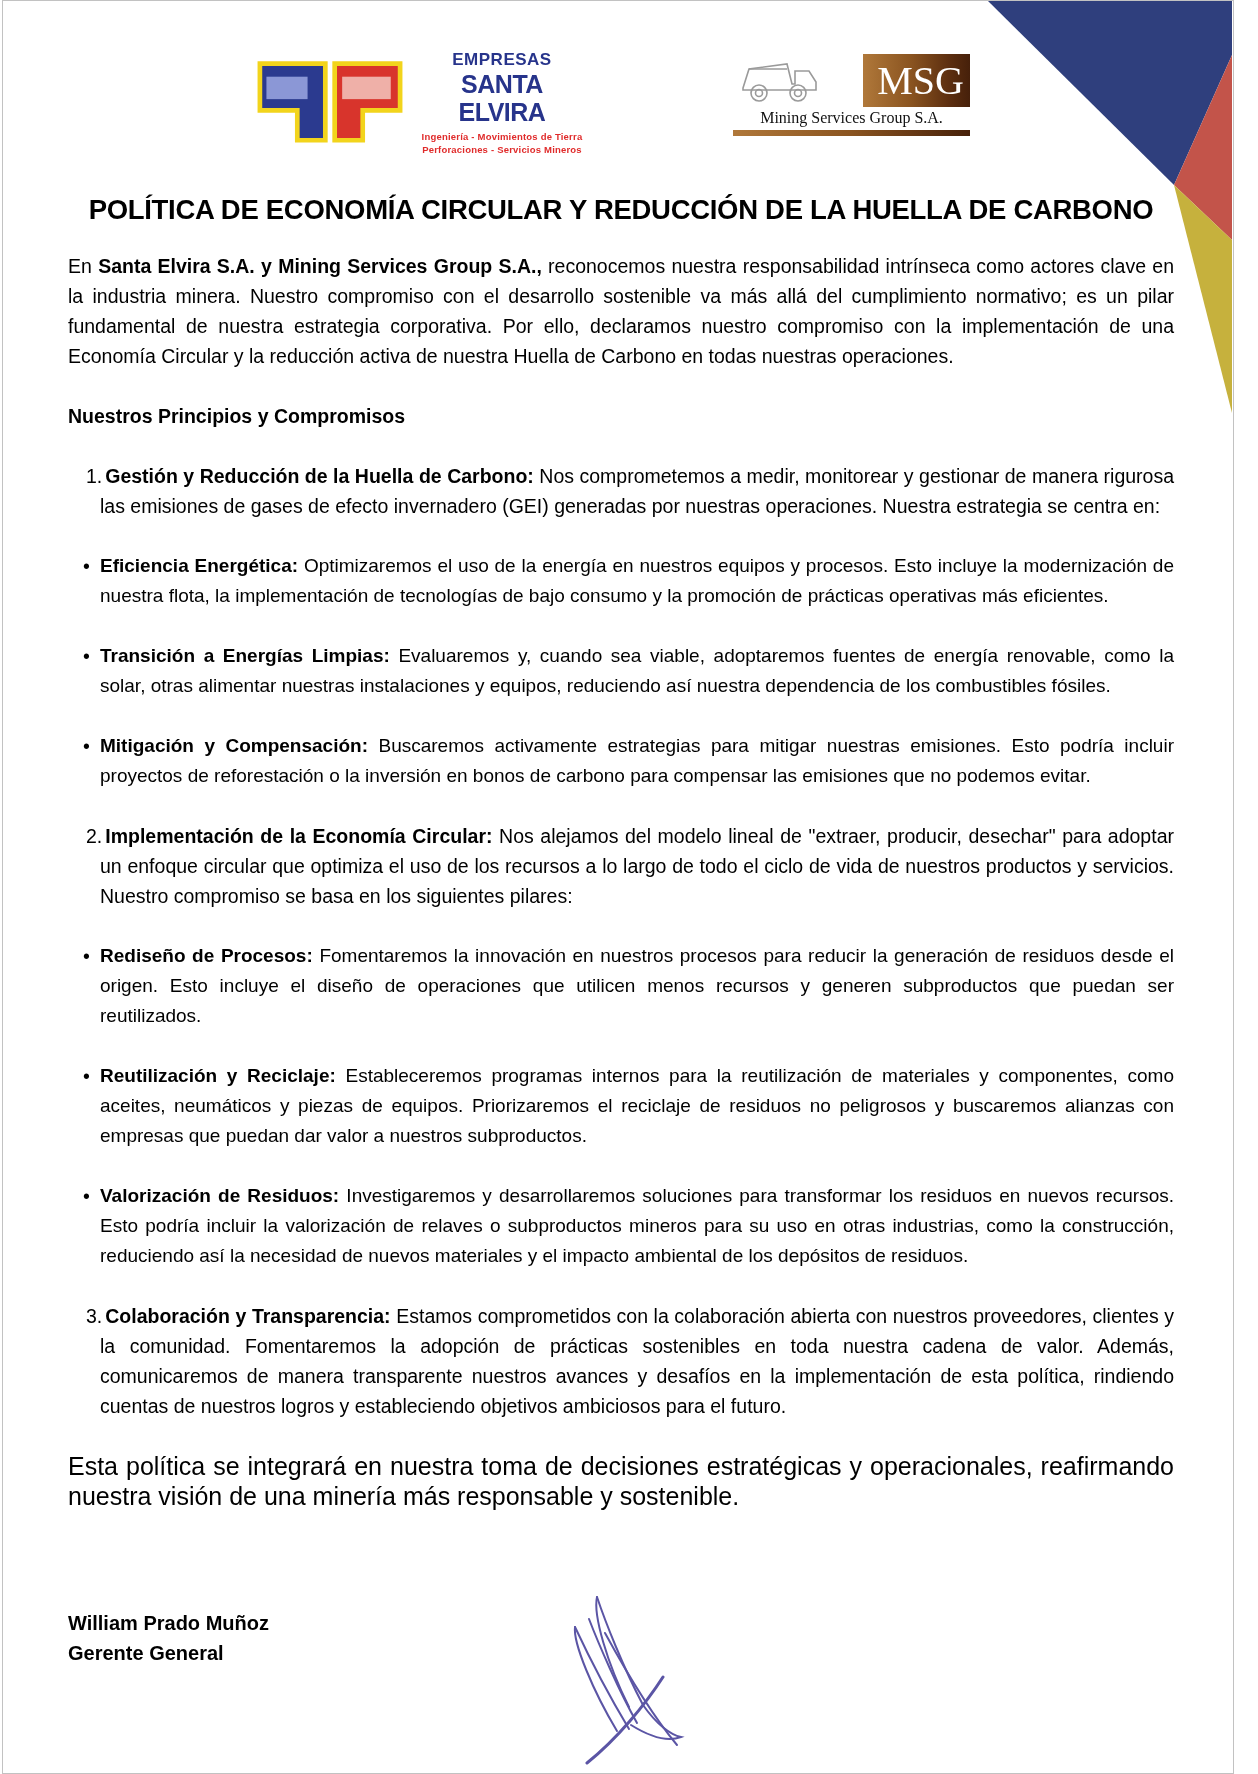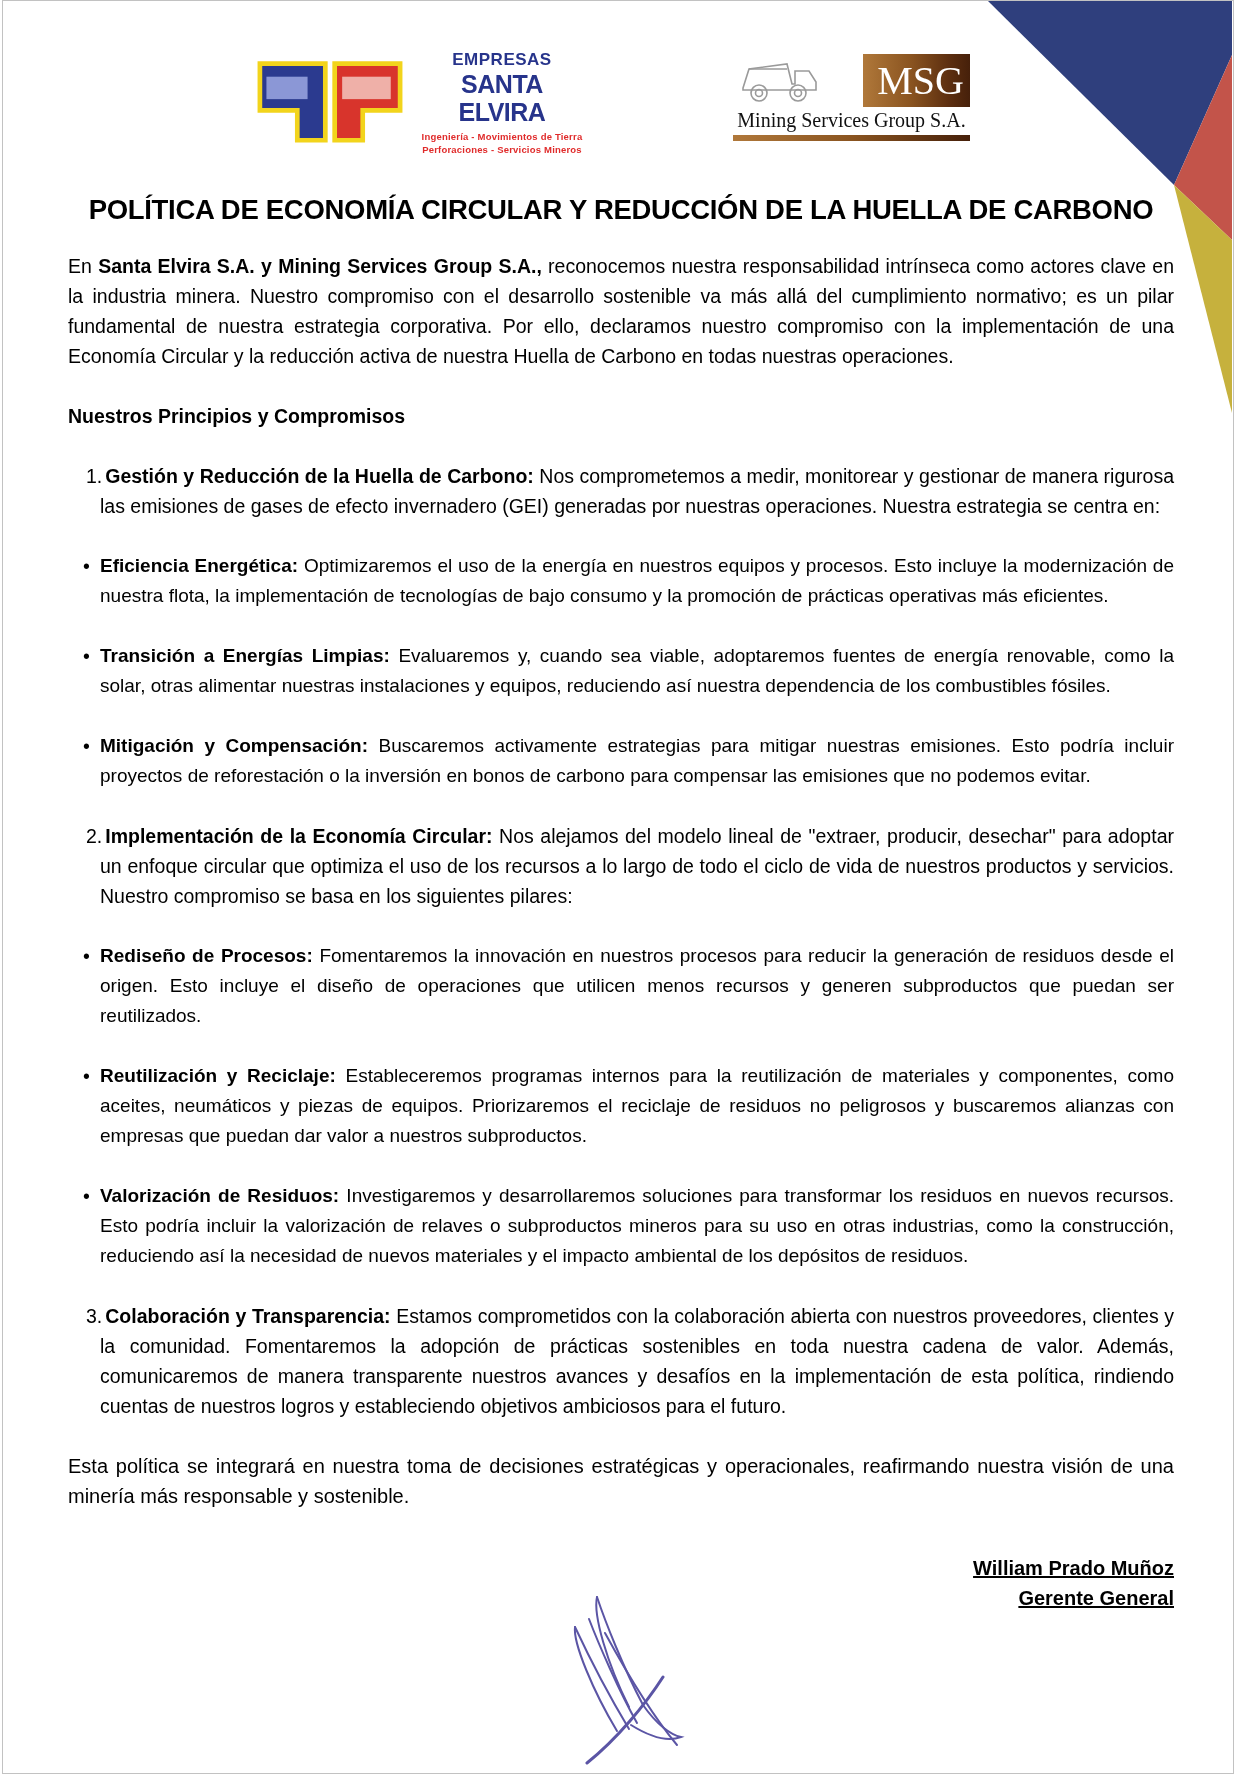--- a/index.html
+++ b/index.html
@@ -19,38 +19,38 @@
   .se-l3,.se-l4{font-size:9.5px;font-weight:bold;color:#e02b2b;line-height:13px;letter-spacing:.2px;}
   .se-l3{margin-top:4px;}
 
   
   .msg-logo{position:absolute;left:733px;top:54px;width:237px;}
   .msg-banner{display:flex;height:53px;gap:36px;}
   .msg-truckbox{width:94px;background:#fff;display:flex;align-items:center;justify-content:center;}
   .msg-grad{flex:1;background:linear-gradient(90deg,#b0783a 0%,#8a5420 45%,#5d2f10 80%,#46200a 100%);
             display:flex;align-items:center;justify-content:flex-end;}
   .msg-acronym{font-family:"Liberation Serif", serif;color:#fff;font-size:40px;line-height:53px;padding-right:6px;}
-  .msg-name{font-family:"Liberation Serif", serif;font-size:20px;color:#111;text-align:center;margin-top:2px;}
+  .msg-name{font-family:"Liberation Serif", serif;font-size:16px;color:#111;text-align:center;margin-top:2px;}
   .msg-bar{height:6px;margin-top:3px;background:linear-gradient(90deg,#b0783a 0%,#8a5420 50%,#46200a 100%);}
 
   
   .content{position:absolute;left:68px;top:0;width:1106px;padding-top:193px;}
   h1.doc-title{font-size:27.5px;line-height:34px;font-weight:bold;text-align:center;margin:0 0 24px 0;
                letter-spacing:-.3px;white-space:nowrap;}
   .para{font-size:19.5px;line-height:30px;text-align:justify;margin:0 0 30px 0;}
   .b{font-weight:bold;}
   h2.sec-head{font-size:19.5px;line-height:30px;font-weight:bold;margin:0 0 30px 0;}
   .principle{font-size:19.5px;line-height:30px;text-align:justify;margin:0 0 30px 0;
              padding-left:32px;text-indent:-14px;}
   .num{margin-right:3px;}
   .bullet{position:relative;font-size:19px;line-height:30px;text-align:justify;margin:0 0 30px 0;
           padding-left:32px;}
   .bullet::before{content:"\2022";position:absolute;left:15px;top:0;font-size:19.5px;}
-  .closing{font-size:20px;line-height:30px;text-align:justify;margin:0 0 0 0;}
-  .sig{margin-top:42px;text-align:right;font-weight:bold;font-size:20px;line-height:30px;text-decoration:underline;}
+  .closing{font-size:25px;line-height:30px;text-align:justify;margin:0 0 0 0;}
+  .sig{margin-top:97px;text-align:left;font-weight:bold;font-size:20px;line-height:30px;}
   .scribble{position:absolute;left:545px;top:1593px;}
 </style>
 </head>
 <body>
 
 <div class="page">
 
   <svg class="corner" width="250" height="415" viewBox="0 0 250 415">
     <polygon points="5,0 250,0 250,55 192,185" fill="#2f3f7d"></polygon>
     <polygon points="250,55 250,240 192,185" fill="#c3544a"></polygon>

